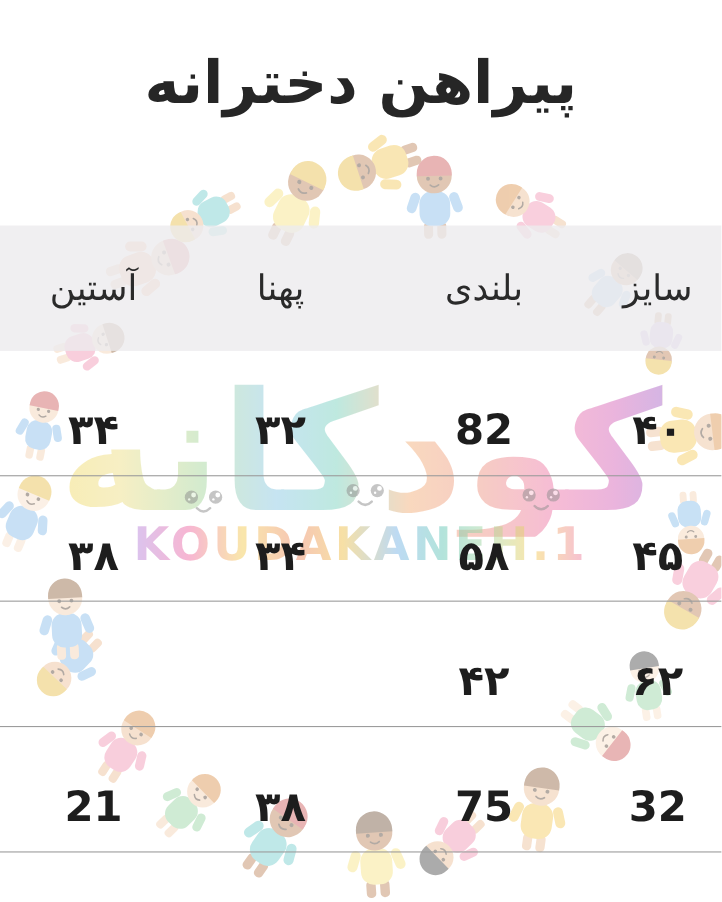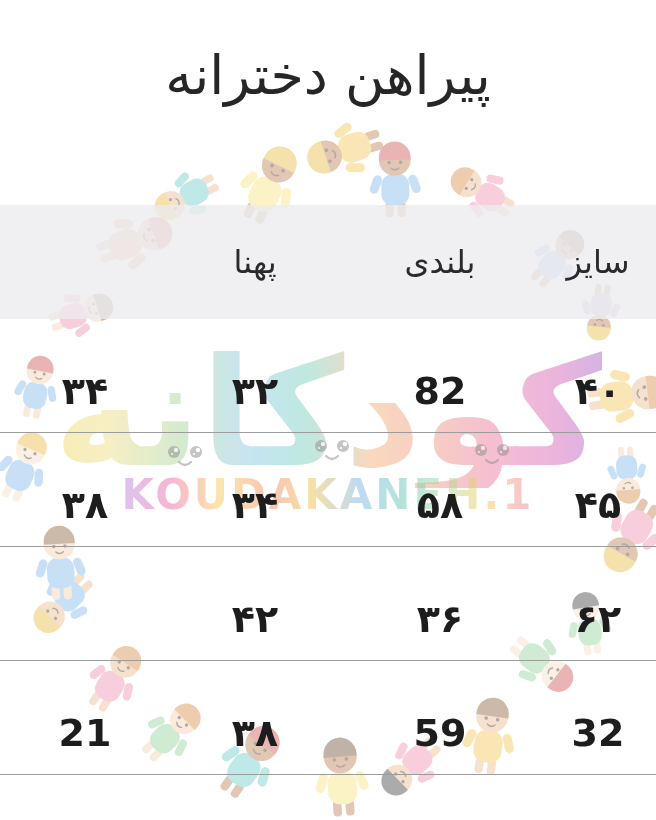--- a/index.html
+++ b/index.html
@@ -27,21 +27,21 @@
     white-space:nowrap;line-height:1;
     font-size:42px;font-weight:bold;letter-spacing:3px;opacity:.5;
     background:linear-gradient(90deg,#b78ae0 0%,#f06fa7 12%,#f5cf5a 24%,#ef8d6a 36%,#f0c24e 46%,#7db7e8 58%,#69c9b9 68%,#a8d8a0 78%,#f5cf5a 88%,#ee7bab 100%);
     -webkit-background-clip:text;background-clip:text;color:transparent;
   }
 
   
   .title{
     position:absolute;top:44px;left:0;width:656px;margin:0;z-index:4;
     text-align:center;direction:rtl;
-    font-size:54px;font-weight:normal;color:#262626;letter-spacing:0;
+    font-size:54px;font-weight:bold;color:#262626;letter-spacing:0;
   }
 
   
   .size-table{position:absolute;top:205px;left:0;width:656px;z-index:3;direction:rtl;}
   .thead,.trow{
     display:grid;
     grid-template-columns:116px 200px 170px 170px; 
   }
   .thead{height:114px;background:rgba(236,235,237,0.80);}
   .trow{height:114px;border-bottom:1px solid #9c9c9c;box-sizing:border-box;}
@@ -380,42 +380,42 @@
       </g>
     </svg>
 
   <h1 class="title">پیراهن دخترانه</h1>
 
   <div class="size-table">
     <div class="thead">
       <div class="cell">سایز</div>
       <div class="cell">بلندی</div>
       <div class="cell">پهنا</div>
+      <div class="cell">آستین</div>
     </div>
 
     <div class="trow">
       <div class="cell">۴۰</div>
       <div class="cell">82</div>
       <div class="cell">۳۲</div>
       <div class="cell">۳۴</div>
     </div>
 
     <div class="trow">
       <div class="cell">۴۵</div>
       <div class="cell">۵۸</div>
       <div class="cell">۳۴</div>
       <div class="cell">۳۸</div>
     </div>
 
     <div class="trow">
       <div class="cell">۶۲</div>
-      <div class="cell">۳۶</div>
       <div class="cell">۴۲</div>
     </div>
 
     <div class="trow">
       <div class="cell">32</div>
-      <div class="cell">59</div>
+      <div class="cell">75</div>
       <div class="cell">۳۸</div>
       <div class="cell">21</div>
     </div>
   </div>
 </div>
 
 </body></html>

